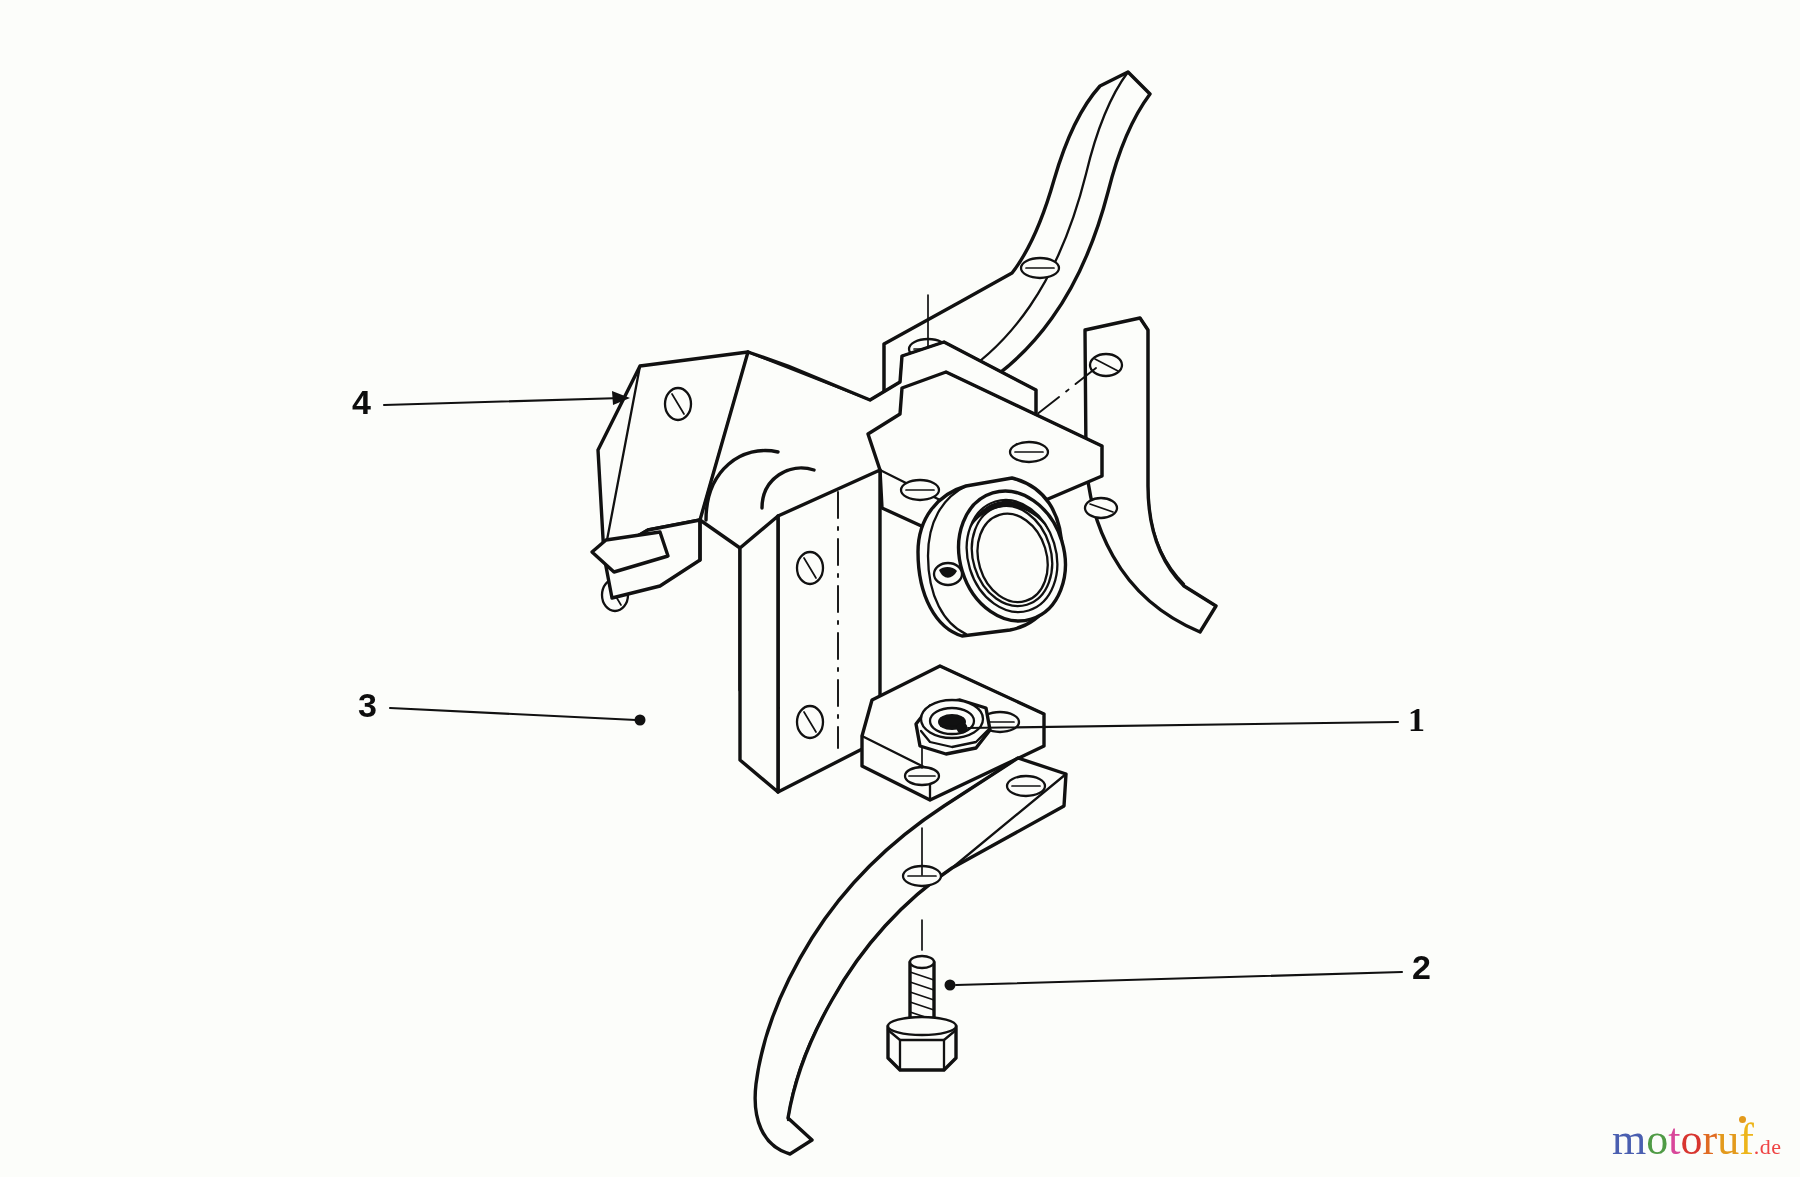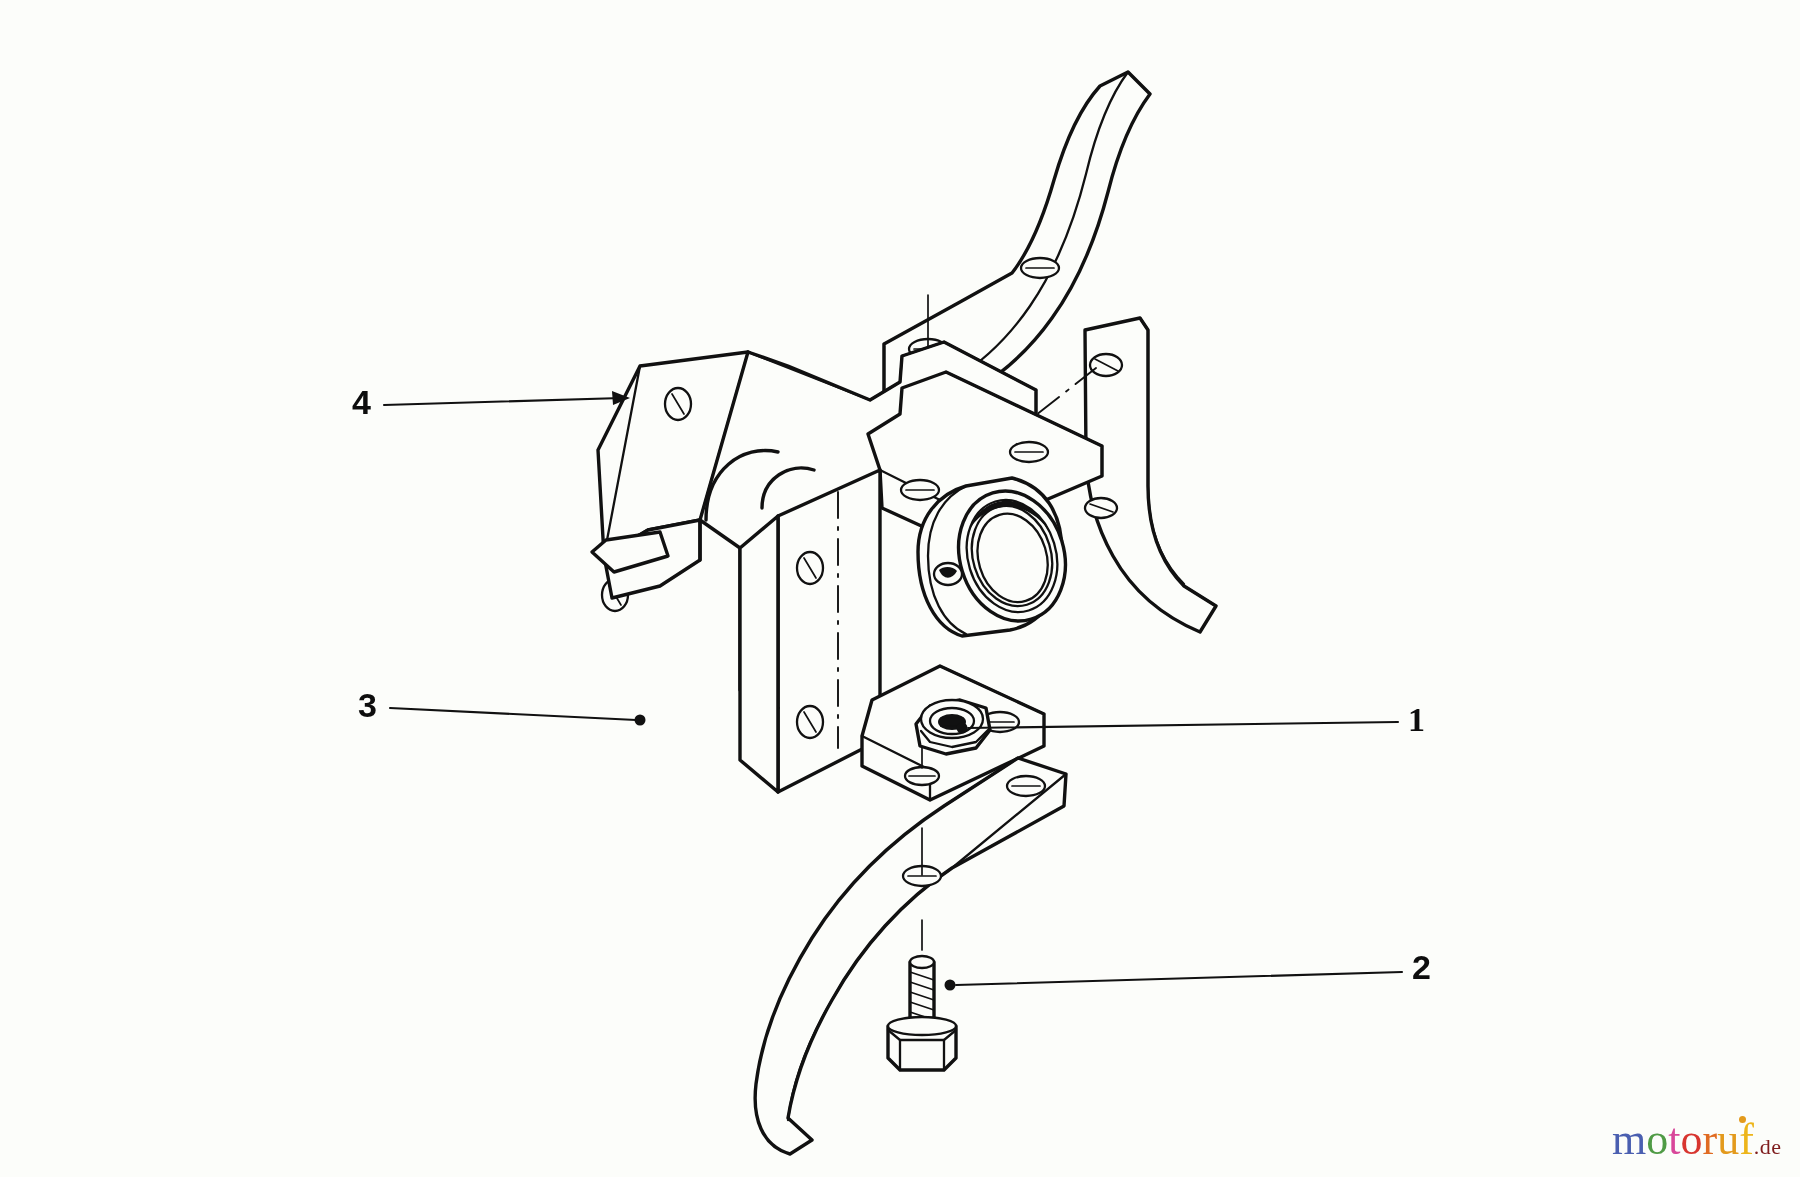--- a/index.html
+++ b/index.html
@@ -24,21 +24,21 @@
   #logo{
     position:absolute;
     left:1612px;top:1118px;
     font-family:"Liberation Serif", serif;
     font-size:44px;
     line-height:1;
     white-space:nowrap;
     user-select:none;
   }
   #logo .l{font-weight:400;}
-  #logo .tld{font-size:22px;color:#7f1d1d;letter-spacing:.5px;}
+  #logo .tld{font-size:22px;color:#ef4444;letter-spacing:.5px;}
   #logo .dot{
     position:absolute;
     width:7px;height:7px;border-radius:50%;
     top:-2px;right:36px;
   }
 </style>
 </head>
 <body>
 
 <div id="page">

